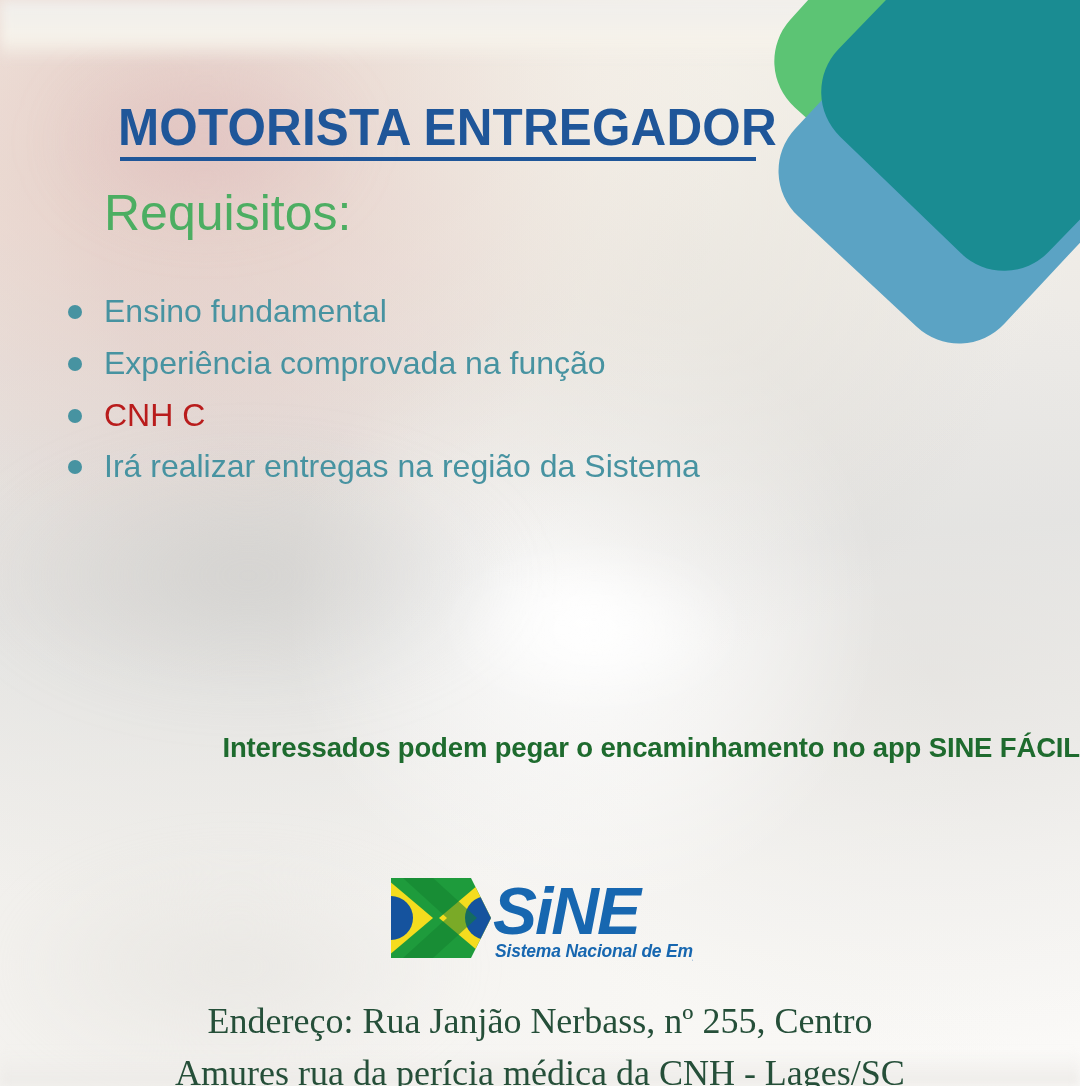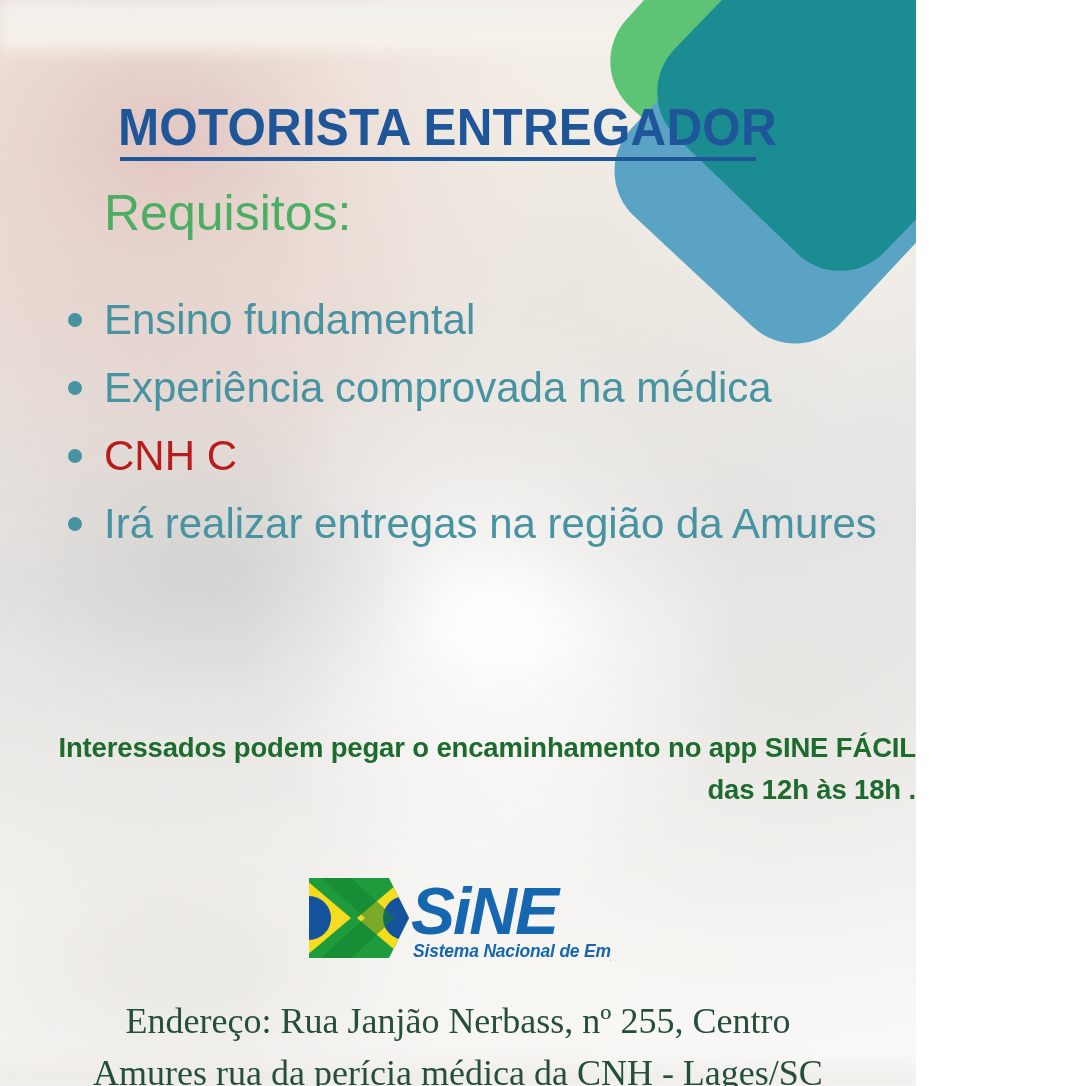--- a/index.html
+++ b/index.html
@@ -8,21 +8,21 @@
   }
   body {
     width: 1080px;
     height: 1086px;
     overflow: hidden;
     font-family: "Liberation Sans", sans-serif;
   }
 
   #poster {
     position: relative;
-    width: 916px;
+    width: 1080px;
     height: 1086px;
     overflow: hidden;
     background: #f2f2f0;
   }
 
   
   .bg-base {
     position: absolute;
     inset: 0;
     background:
@@ -130,21 +130,21 @@
   .req-list {
     position: absolute;
     left: 58px; top: 286px;
     margin: 0; padding: 0;
     list-style: none;
     width: 960px;
   }
   .req-list li {
     position: relative;
     padding-left: 46px;
-    font-size: 42px;
+    font-size: 32px;
     line-height: 1.62;
     white-space: nowrap;
   }
   .req-bullet {
     position: absolute;
     left: 10px; top: 50%;
     margin-top: -7px;
     width: 14px; height: 14px;
     border-radius: 50%;
   }
@@ -209,35 +209,34 @@
   <div class="title-underline" style="background: rgb(31, 86, 153);"></div>
   <div class="subtitle" style="color: rgb(76, 174, 98);">Requisitos:</div>
 
   <ul class="req-list">
     <li style="color: rgb(71, 147, 161);">
       <span class="req-bullet" style="background: rgb(71, 147, 161);"></span>
       <span>Ensino fundamental</span>
     </li>
     <li style="color: rgb(71, 147, 161);">
       <span class="req-bullet" style="background: rgb(71, 147, 161);"></span>
-      <span>Experiência comprovada na médica</span>
+      <span>Experiência comprovada na função</span>
     </li>
     <li style="color: #b91c1c;">
       <span class="req-bullet" style="background: rgb(71, 147, 161);"></span>
       <span>CNH C</span>
     </li>
     <li style="color: rgb(71, 147, 161);">
       <span class="req-bullet" style="background: rgb(71, 147, 161);"></span>
-      <span>Irá realizar entregas na região da Amures</span>
+      <span>Irá realizar entregas na região da Sistema</span>
     </li>
   </ul>
 
   <div class="body-block" style="color: rgb(30, 107, 46);">
     <span class="bl">Interessados podem pegar o encaminhamento no app SINE FÁCIL</span>
-    <span class="bl">das 12h às 18h .</span>
   </div>
 
   <div class="logo-wrap">
     <div class="logo">
       <svg class="logo-mark" width="106" height="92" viewBox="0 0 106 92">
         <defs>
           <clipPath id="markClip">
             <path d="M4,6 H84 L104,46 L84,86 H4 Z"></path>
           </clipPath>
         </defs>

